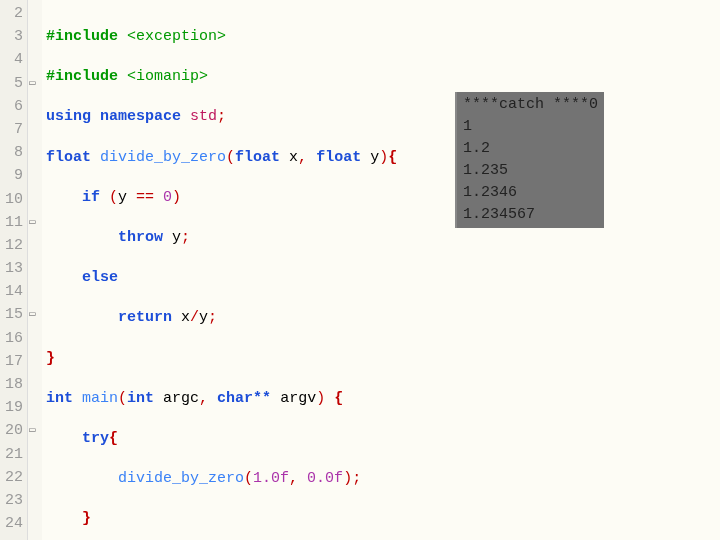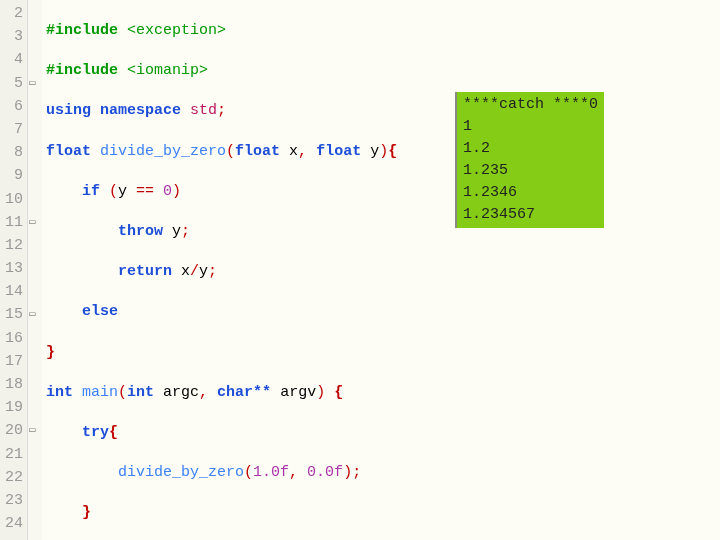--- a/index.html
+++ b/index.html
@@ -31,38 +31,38 @@
     width: 14px;
     background: #f8f7f0;
     color: #888;
     text-align: left;
     padding: 2px 0;
     font-size: 11px;
   }
   .fold-col div { height: 23.2px; line-height: 23.2px; padding-left:1px;}
   .code {
     flex: 1;
-    padding: 2px 4px;
+    padding: 8px 4px;
     white-space: pre;
     position: relative;
   }
   .line { height: 23.2px; line-height: 23.2px; }
   .kw   { color: #1d4ed8; font-weight: bold; }
   .pp   { color: #009900; font-weight: bold; }
   .pph  { color: #009900; }
   .ident{ color: #be185d; }
   .fn   { color: #3b82f6; }
   .op   { color: #c00000; }
   .brace{ color: #c00000; font-weight: bold; }
   .num  { color: #aa33aa; }
   .output-pane {
     position: absolute;
     top: 92px;
     left: 455px;
-    background: #84cc16;
+    background: #737373;
     border-left: 2px solid #888;
     padding: 2px 6px;
     font-family: "Consolas","Courier New",monospace;
     font-size: 15px;
     color: #222;
     line-height: 22px;
   }
   .output-pane div { white-space: pre; }
 </style>
 </head>
@@ -119,22 +119,22 @@
     <div></div>
     <div></div>
   </div>
   <div class="code">
 <div class="line"><span class="pp">#include </span><span class="pph">&lt;exception&gt;</span></div>
 <div class="line"><span class="pp">#include </span><span class="pph">&lt;iomanip&gt;</span></div>
 <div class="line"><span class="kw">using </span><span class="kw">namespace</span><span class="ident"> std</span><span class="op">;</span></div>
 <div class="line"><span class="kw">float</span><span class="fn"> divide_by_zero</span><span class="op">(</span><span class="kw">float</span><span> x</span><span class="op">,</span><span> </span><span class="kw">float</span><span> y</span><span class="op">)</span><span class="brace">{</span></div>
 <div class="line">    <span class="kw">if </span><span class="op">(</span><span>y </span><span class="op">==</span><span> </span><span class="num">0</span><span class="op">)</span></div>
 <div class="line">        <span class="kw">throw</span><span> y</span><span class="op">;</span></div>
+<div class="line">    <span class="kw">else</span></div>
 <div class="line">        <span class="kw">return</span><span> x</span><span class="op">/</span><span>y</span><span class="op">;</span></div>
-<div class="line">    <span class="kw">else</span></div>
 <div class="line"><span class="brace">}</span></div>
 <div class="line"><span class="kw">int</span><span class="fn"> main</span><span class="op">(</span><span class="kw">int</span><span> argc</span><span class="op">,</span><span> </span><span class="kw">char**</span><span> argv</span><span class="op">)</span><span> </span><span class="brace">{</span></div>
 <div class="line">    <span class="kw">try</span><span class="brace">{</span></div>
 <div class="line">        <span class="fn">divide_by_zero</span><span class="op">(</span><span class="num">1.0f</span><span class="op">,</span><span> </span><span class="num">0.0f</span><span class="op">)</span><span class="op">;</span></div>
 <div class="line">    <span class="brace">}</span></div>
 
 
 
 
 

